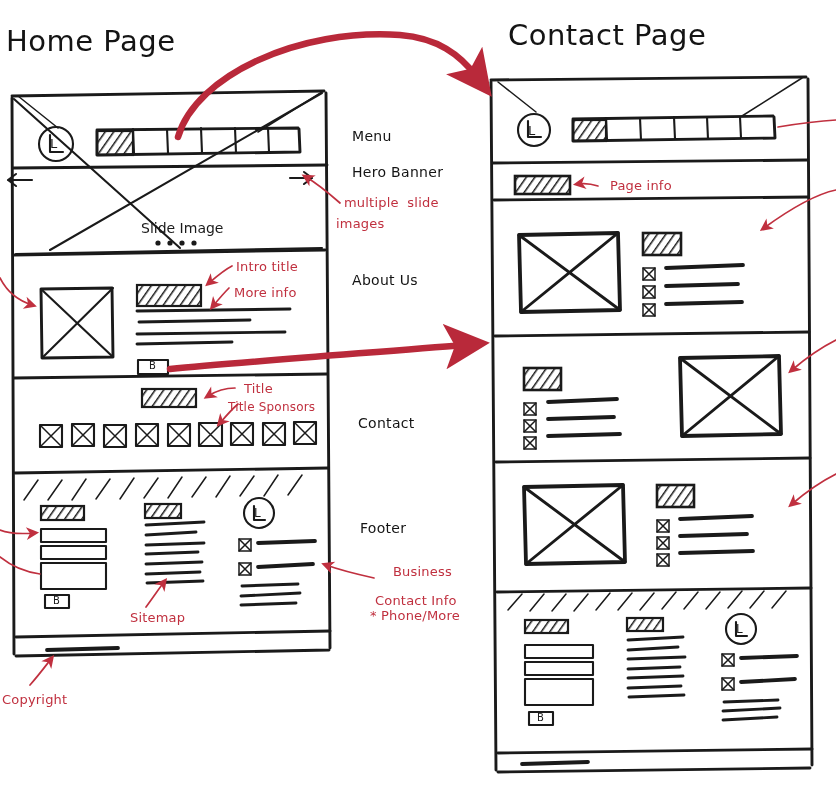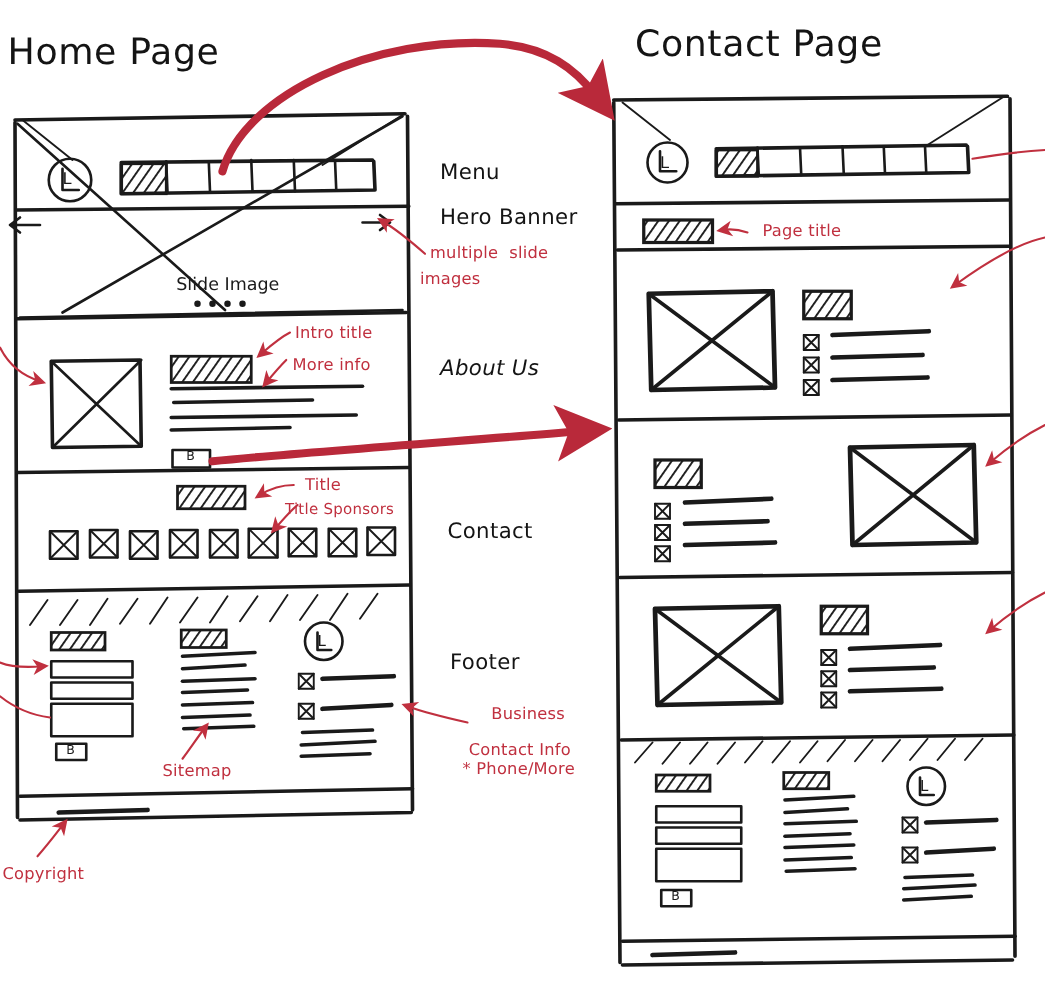--- a/index.html
+++ b/index.html
@@ -19,21 +19,21 @@
   .red-fat{stroke-width:6.5;stroke:#b9293a;}
   .hatchfill{fill:url(#hatch);stroke:#1a1a1a;stroke-width:2.2;}
   .hatchfill2{fill:url(#hatch);stroke:#1a1a1a;stroke-width:2.6;}
 
   .lbl{position:absolute;white-space:pre;pointer-events:none;}
   .lbl-title{
     font-family:"DejaVu Sans",sans-serif;font-size:29px;color:#141414;
     letter-spacing:.5px;
   }
   .lbl-sec{
-    font-family:"DejaVu Sans",sans-serif;font-size:17px;color:#141414;
+    font-family:"DejaVu Sans",sans-serif;font-size:14px;color:#141414;
     letter-spacing:.3px;
   }
   .lbl-red{
     font-family:"DejaVu Sans",sans-serif;font-size:13px;color:#c0303f;
     letter-spacing:.2px;line-height:1.25;
   }
   .lbl-red.sm{font-size:12px;}
   .lbl-ink-sm{
     font-family:"DejaVu Sans",sans-serif;font-size:14px;color:#1a1a1a;
   }
@@ -389,38 +389,38 @@
   <g>
     <path class="red red-thin" d="M836,474 C820,482 806,492 792,504" marker-end="url(#rarrow)"></path>
   </g>
 </svg>
 
 <div class="lbl lbl-title" style="left:6px;top:24px;">Home Page</div>
 <div class="lbl lbl-title" style="left:508px;top:18px;">Contact Page</div>
 
 <div class="lbl lbl-sec" style="left:352px;top:128px;">Menu</div>
 <div class="lbl lbl-sec" style="left:352px;top:164px;">Hero Banner</div>
-<div class="lbl lbl-sec" style="left:352px;top:285px;font-style:italic;">About Us</div>
+<div class="lbl lbl-sec" style="left:352px;top:272px;">About Us</div>
 <div class="lbl lbl-sec" style="left:358px;top:415px;">Contact</div>
 <div class="lbl lbl-sec" style="left:360px;top:520px;">Footer</div>
 
 <div class="lbl lbl-ink-sm" style="left:141px;top:220px;">Slide Image</div>
 
 <div class="lbl lbl-red" style="left:344px;top:195px;">multiple  slide</div>
 <div class="lbl lbl-red" style="left:336px;top:216px;">images</div>
 <div class="lbl lbl-red" style="left:236px;top:259px;">Intro title</div>
 <div class="lbl lbl-red" style="left:234px;top:285px;">More info</div>
 <div class="lbl lbl-red" style="left:244px;top:381px;">Title</div>
 <div class="lbl lbl-red sm" style="left:228px;top:400px;">Title Sponsors</div>
 <div class="lbl lbl-red" style="left:130px;top:610px;">Sitemap</div>
 <div class="lbl lbl-red" style="left:381px;top:564px;margin-left:12px;">Business</div>
 <div class="lbl lbl-red" style="left:375px;top:580px;margin-top:13px;">Contact Info</div>
 <div class="lbl lbl-red" style="left:370px;top:608px;">* Phone/More</div>
 <div class="lbl lbl-red" style="left:2px;top:692px;">Copyright</div>
-<div class="lbl lbl-red" style="left:610px;top:178px;">Page title</div>
+<div class="lbl lbl-red" style="left:610px;top:178px;">Page info</div>
 
 <div class="lbl lbl-ink-sm" style="left:50px;top:136px;font-size:13px;">L</div>
 <div class="lbl lbl-ink-sm" style="left:528px;top:123px;font-size:13px;">L</div>
 <div class="lbl lbl-ink-sm" style="left:254px;top:506px;font-size:12px;">L</div>
 <div class="lbl lbl-ink-sm" style="left:736px;top:622px;font-size:12px;">L</div>
 
 <div class="lbl lbl-ink-sm" style="left:149px;top:360px;font-size:10px;">B</div>
 <div class="lbl lbl-ink-sm" style="left:53px;top:595px;font-size:10px;">B</div>
 <div class="lbl lbl-ink-sm" style="left:537px;top:712px;font-size:10px;">B</div>
 

